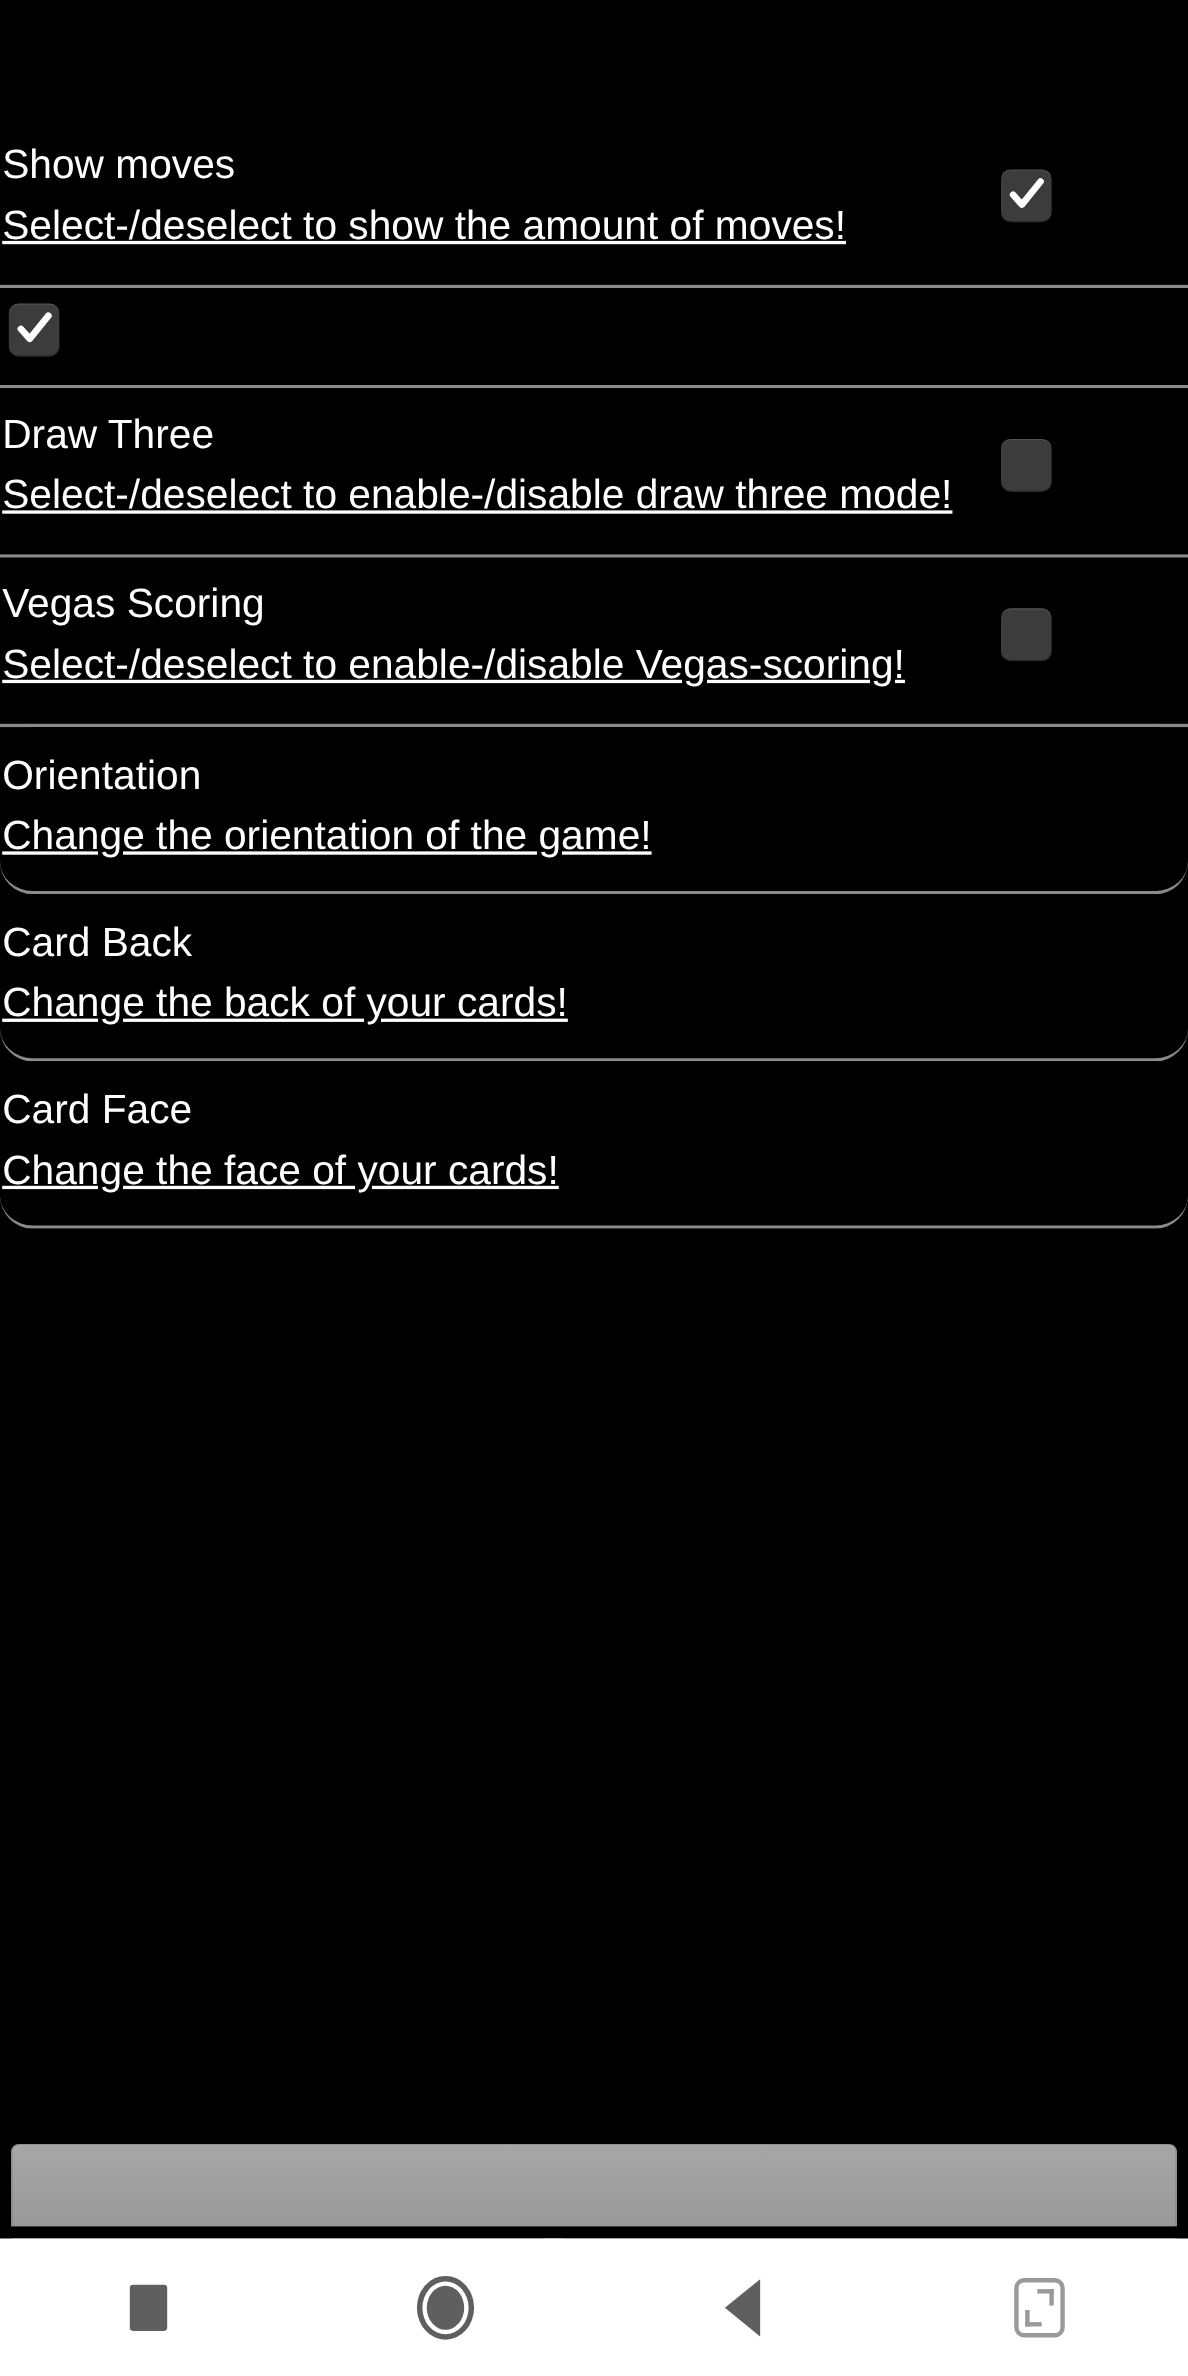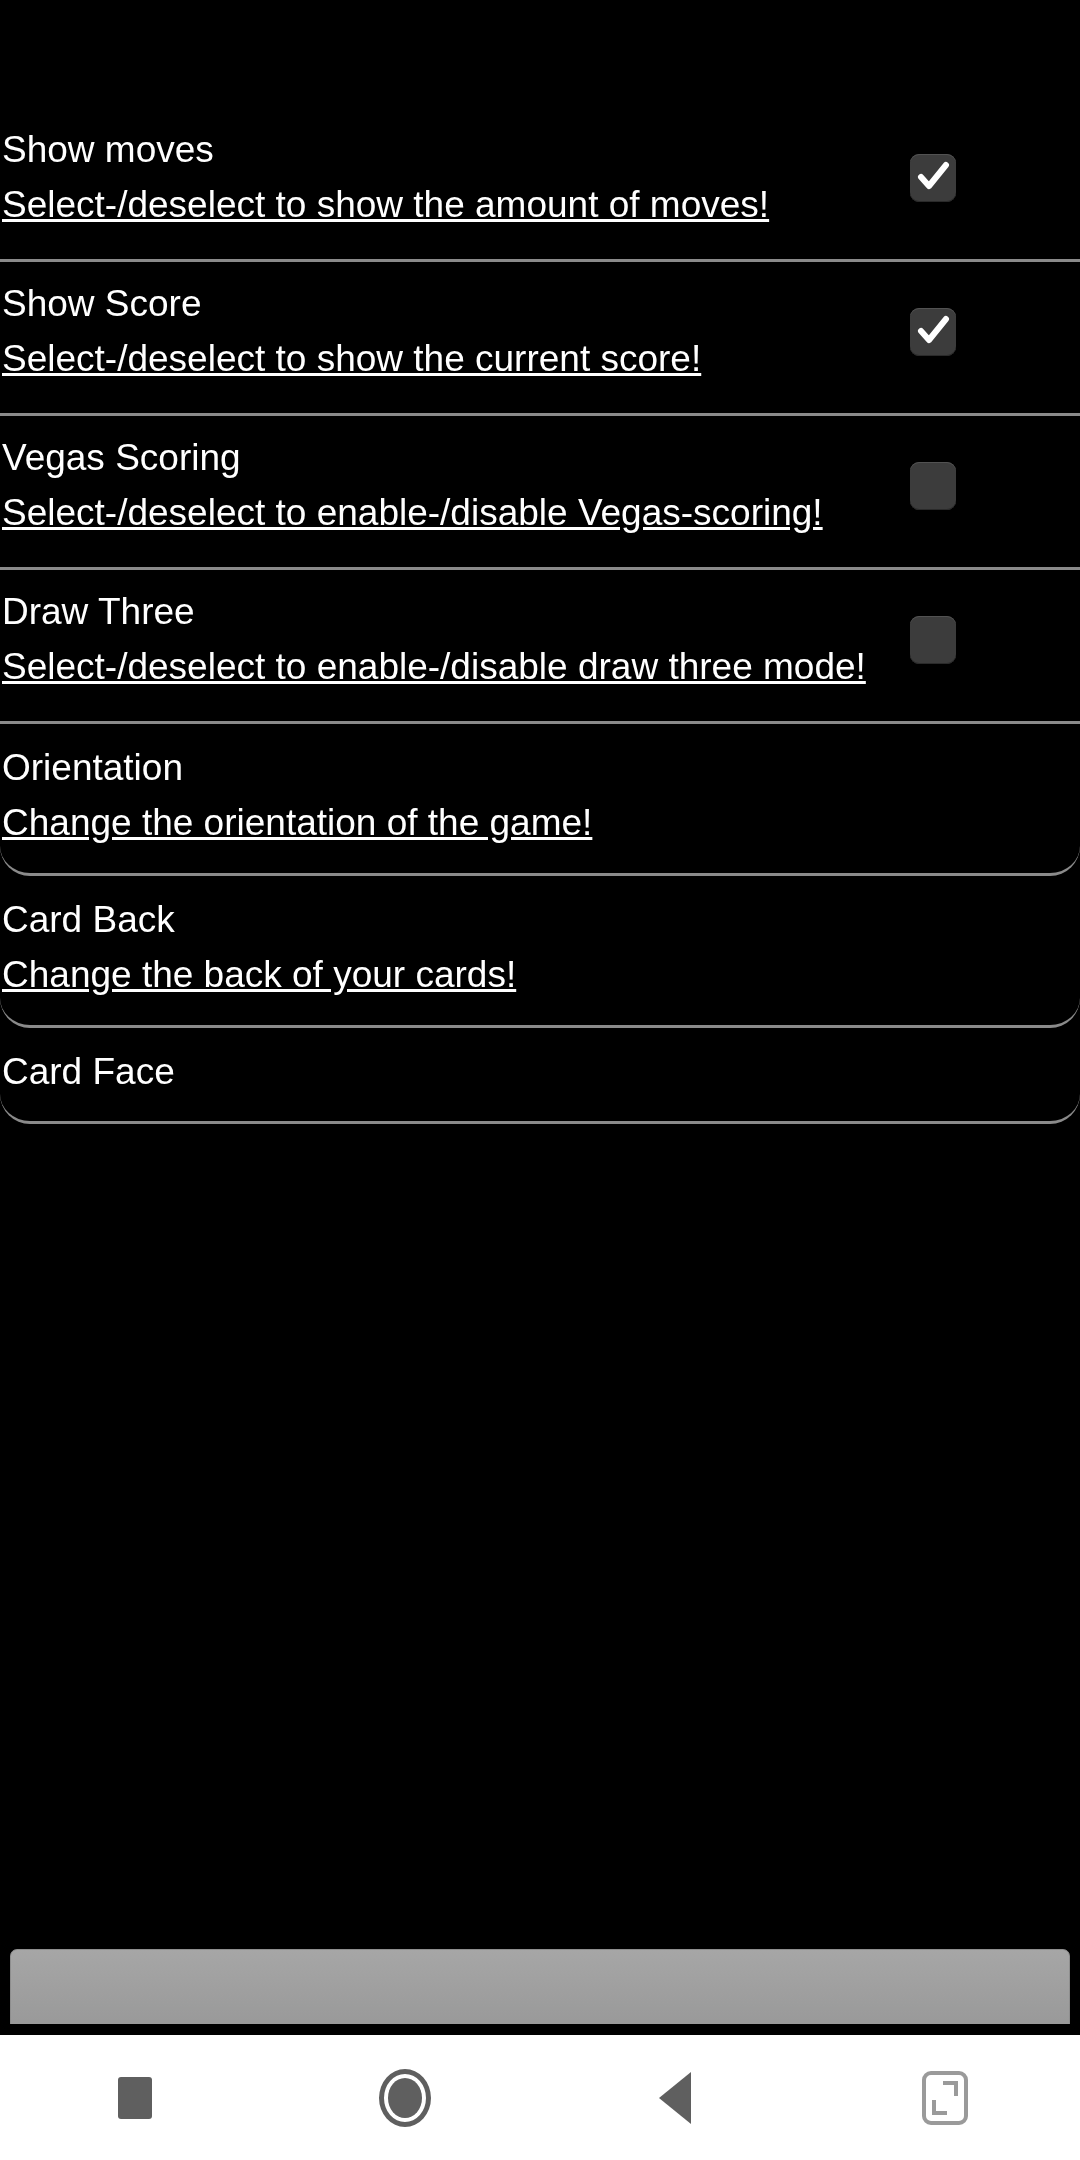--- a/index.html
+++ b/index.html
@@ -229,67 +229,64 @@
           </div>
           <div class="toggle-wrap">
             <div class="cbox checked">
               <svg viewBox="0 0 40 42">
                 <path d="M8 21 L16 30 L33 9" fill="none" stroke="#ffffff" stroke-width="6" stroke-linecap="round" stroke-linejoin="round"></path>
               </svg>
             </div>
           </div>
         </div>
         <div class="row">
-          <div class="row-text">
-            <div class="row-title">Show Score</div>
-            <div class="row-desc">Select-/deselect to show the current score!</div>
-          </div>
           <div class="toggle-wrap">
             <div class="cbox checked">
               <svg viewBox="0 0 40 42">
                 <path d="M8 21 L16 30 L33 9" fill="none" stroke="#ffffff" stroke-width="6" stroke-linecap="round" stroke-linejoin="round"></path>
               </svg>
             </div>
           </div>
         </div>
         <div class="row">
           <div class="row-text">
+            <div class="row-title">Draw Three</div>
+            <div class="row-desc">Select-/deselect to enable-/disable draw three mode!</div>
+          </div>
+          <div class="toggle-wrap">
+            <div class="cbox"></div>
+          </div>
+        </div>
+        <div class="row">
+          <div class="row-text">
             <div class="row-title">Vegas Scoring</div>
             <div class="row-desc">Select-/deselect to enable-/disable Vegas-scoring!</div>
           </div>
           <div class="toggle-wrap">
             <div class="cbox"></div>
           </div>
         </div>
-        <div class="row">
-          <div class="row-text">
-            <div class="row-title">Draw Three</div>
-            <div class="row-desc">Select-/deselect to enable-/disable draw three mode!</div>
-          </div>
-          <div class="toggle-wrap">
-            <div class="cbox"></div>
-          </div>
-        </div>
         <div class="row no-toggle">
           <div class="row-text">
             <div class="row-title">Orientation</div>
             <div class="row-desc">Change the orientation of the game!</div>
           </div>
           <div class="toggle-wrap"></div>
         </div>
         <div class="row no-toggle">
           <div class="row-text">
             <div class="row-title">Card Back</div>
             <div class="row-desc">Change the back of your cards!</div>
           </div>
           <div class="toggle-wrap"></div>
         </div>
         <div class="row no-toggle">
           <div class="row-text">
             <div class="row-title">Card Face</div>
+            <div class="row-desc">Change the face of your cards!</div>
           </div>
           <div class="toggle-wrap"></div>
         </div>
       </div>
   </div>
 
   <div id="done-button">
     <span id="done-label">Done</span>
   </div>
 

